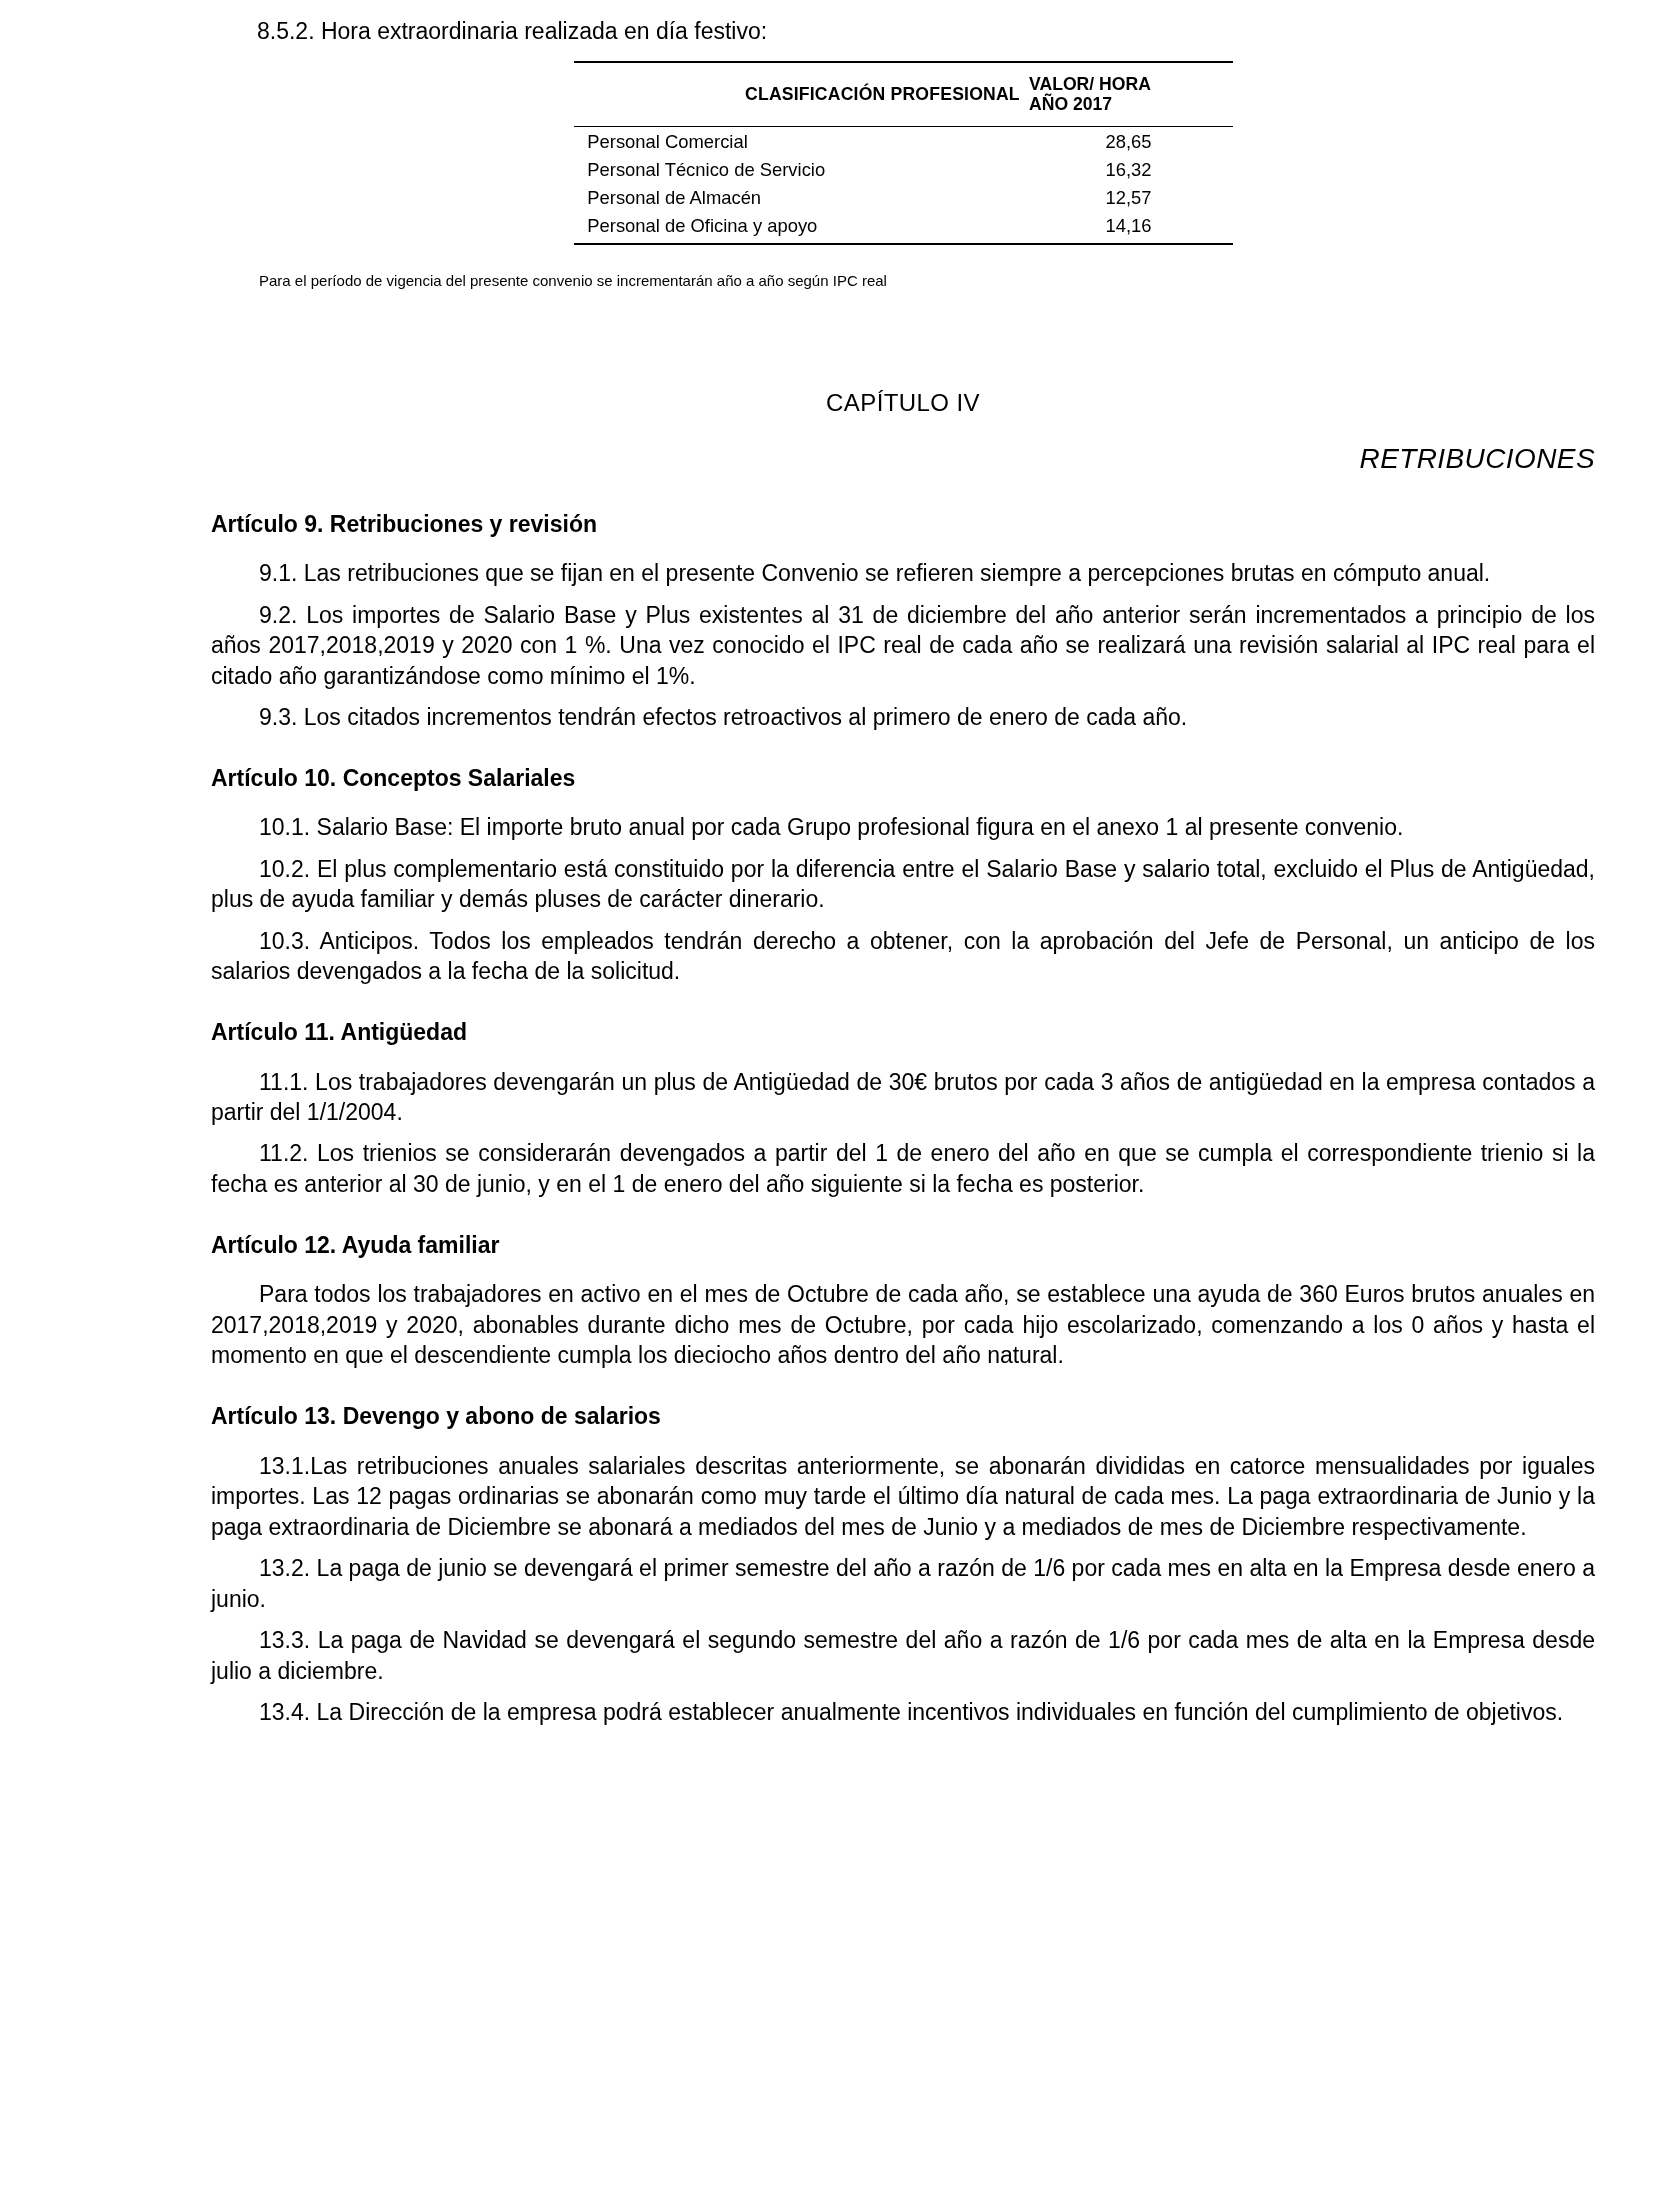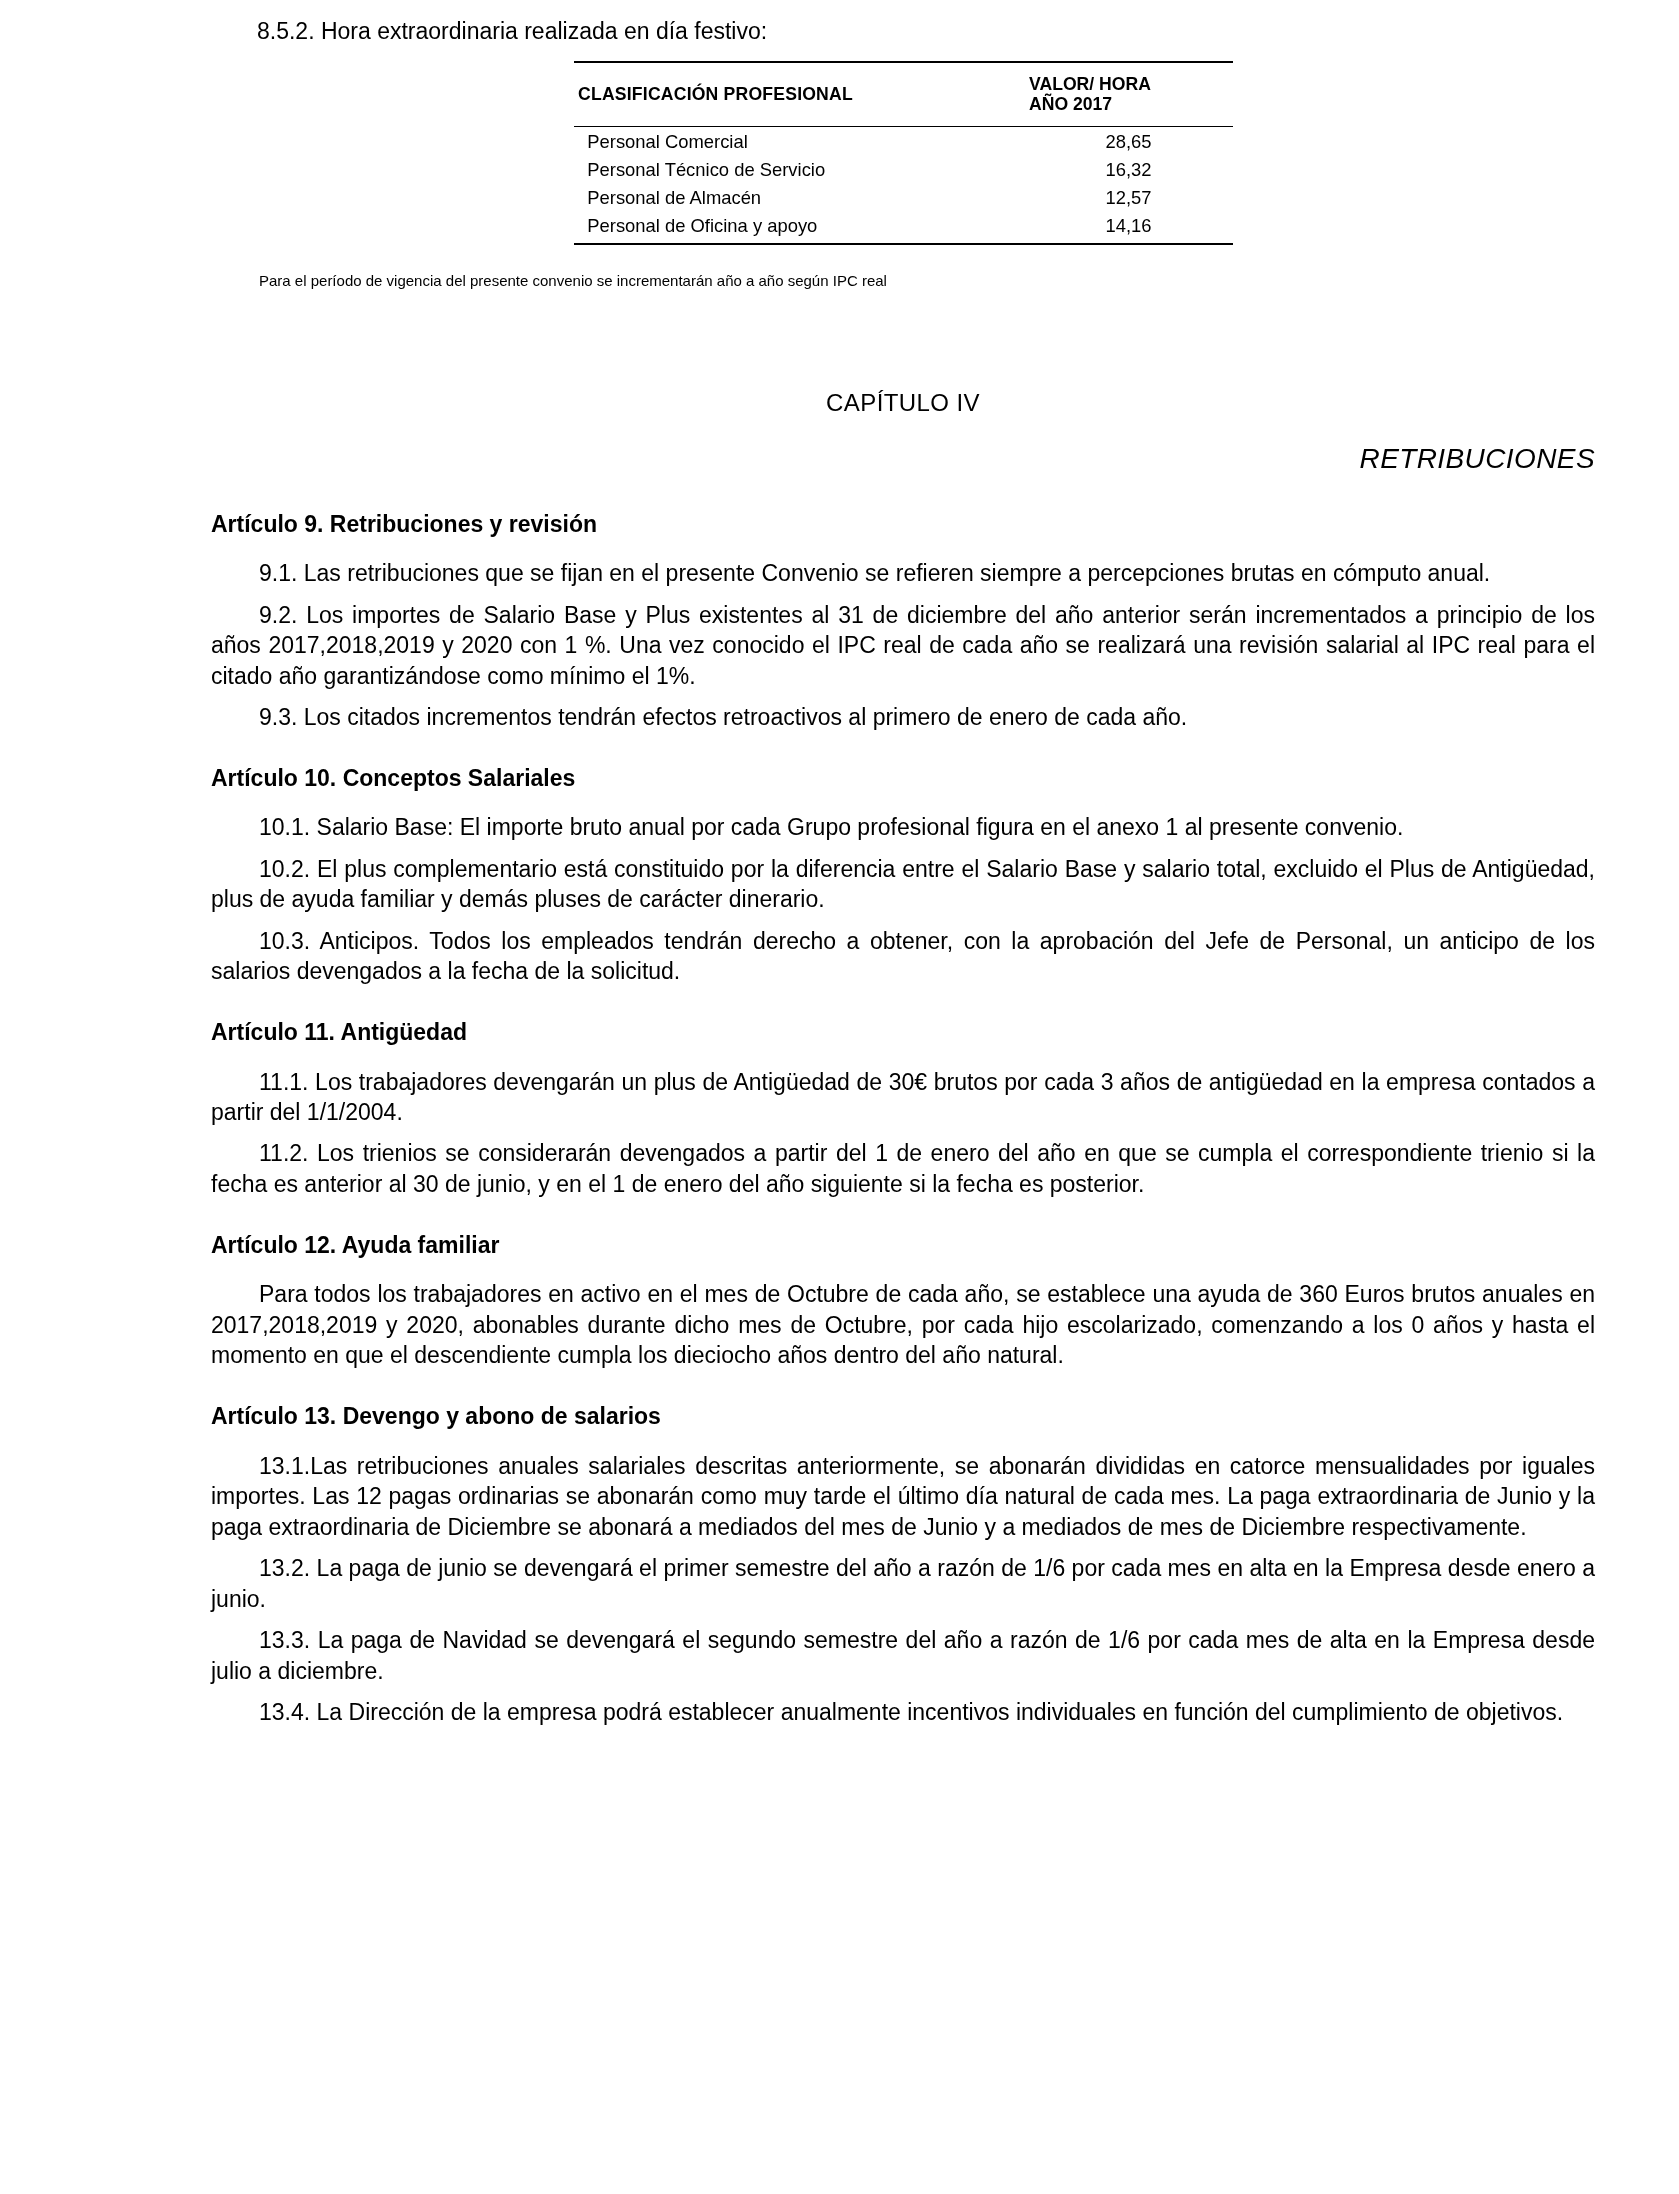--- a/index.html
+++ b/index.html
@@ -38,21 +38,21 @@
   table.rates thead th {
     font-weight: bold;
     padding: 10.7px 4.6px 12.3px 4.6px;
     border-top: 2.3px solid #000;
     border-bottom: 1.5px solid #000;
     text-align: left;
     vertical-align: middle;
     line-height: 1.15;
   }
   table.rates thead th.col-class {
-    text-align: left;
+    text-align: right;
     letter-spacing: 0.2px;
   }
   table.rates tbody td {
     padding: 3.1px 4.6px;
     font-size: 18.4px;
   }
   table.rates tbody tr:last-child td {
     padding-bottom: 6.1px;
   }
   table.rates tbody td.name {

